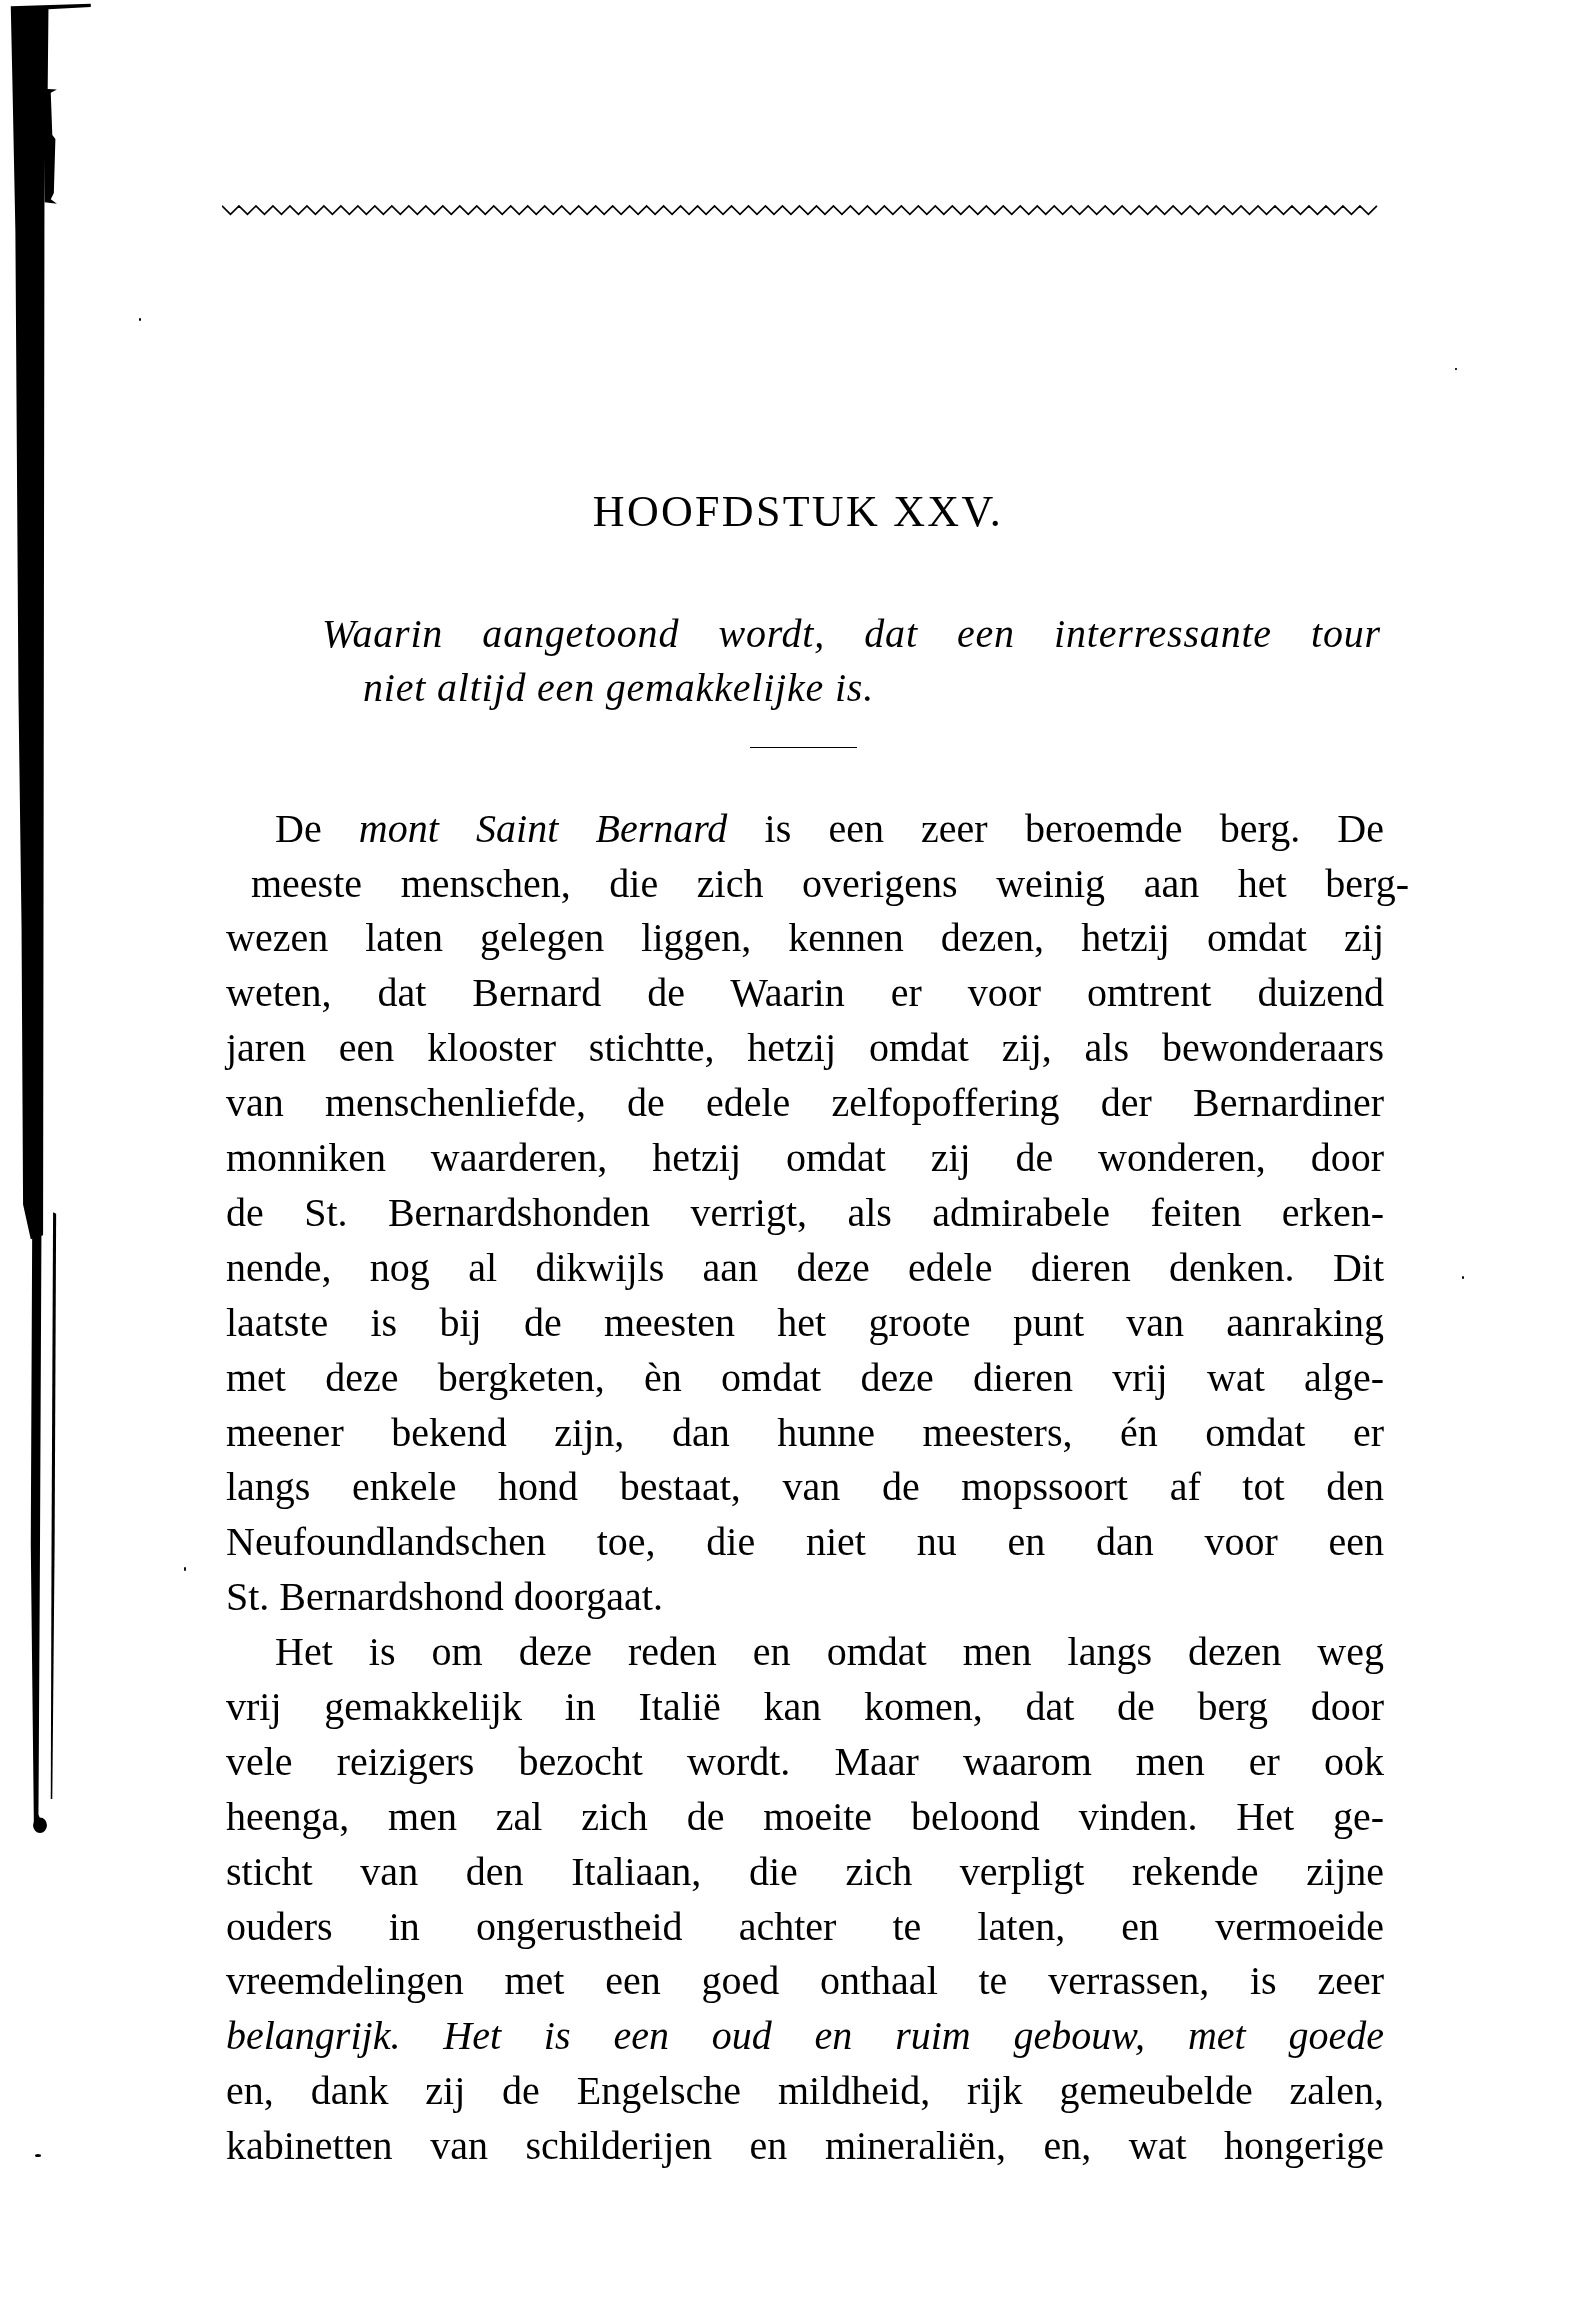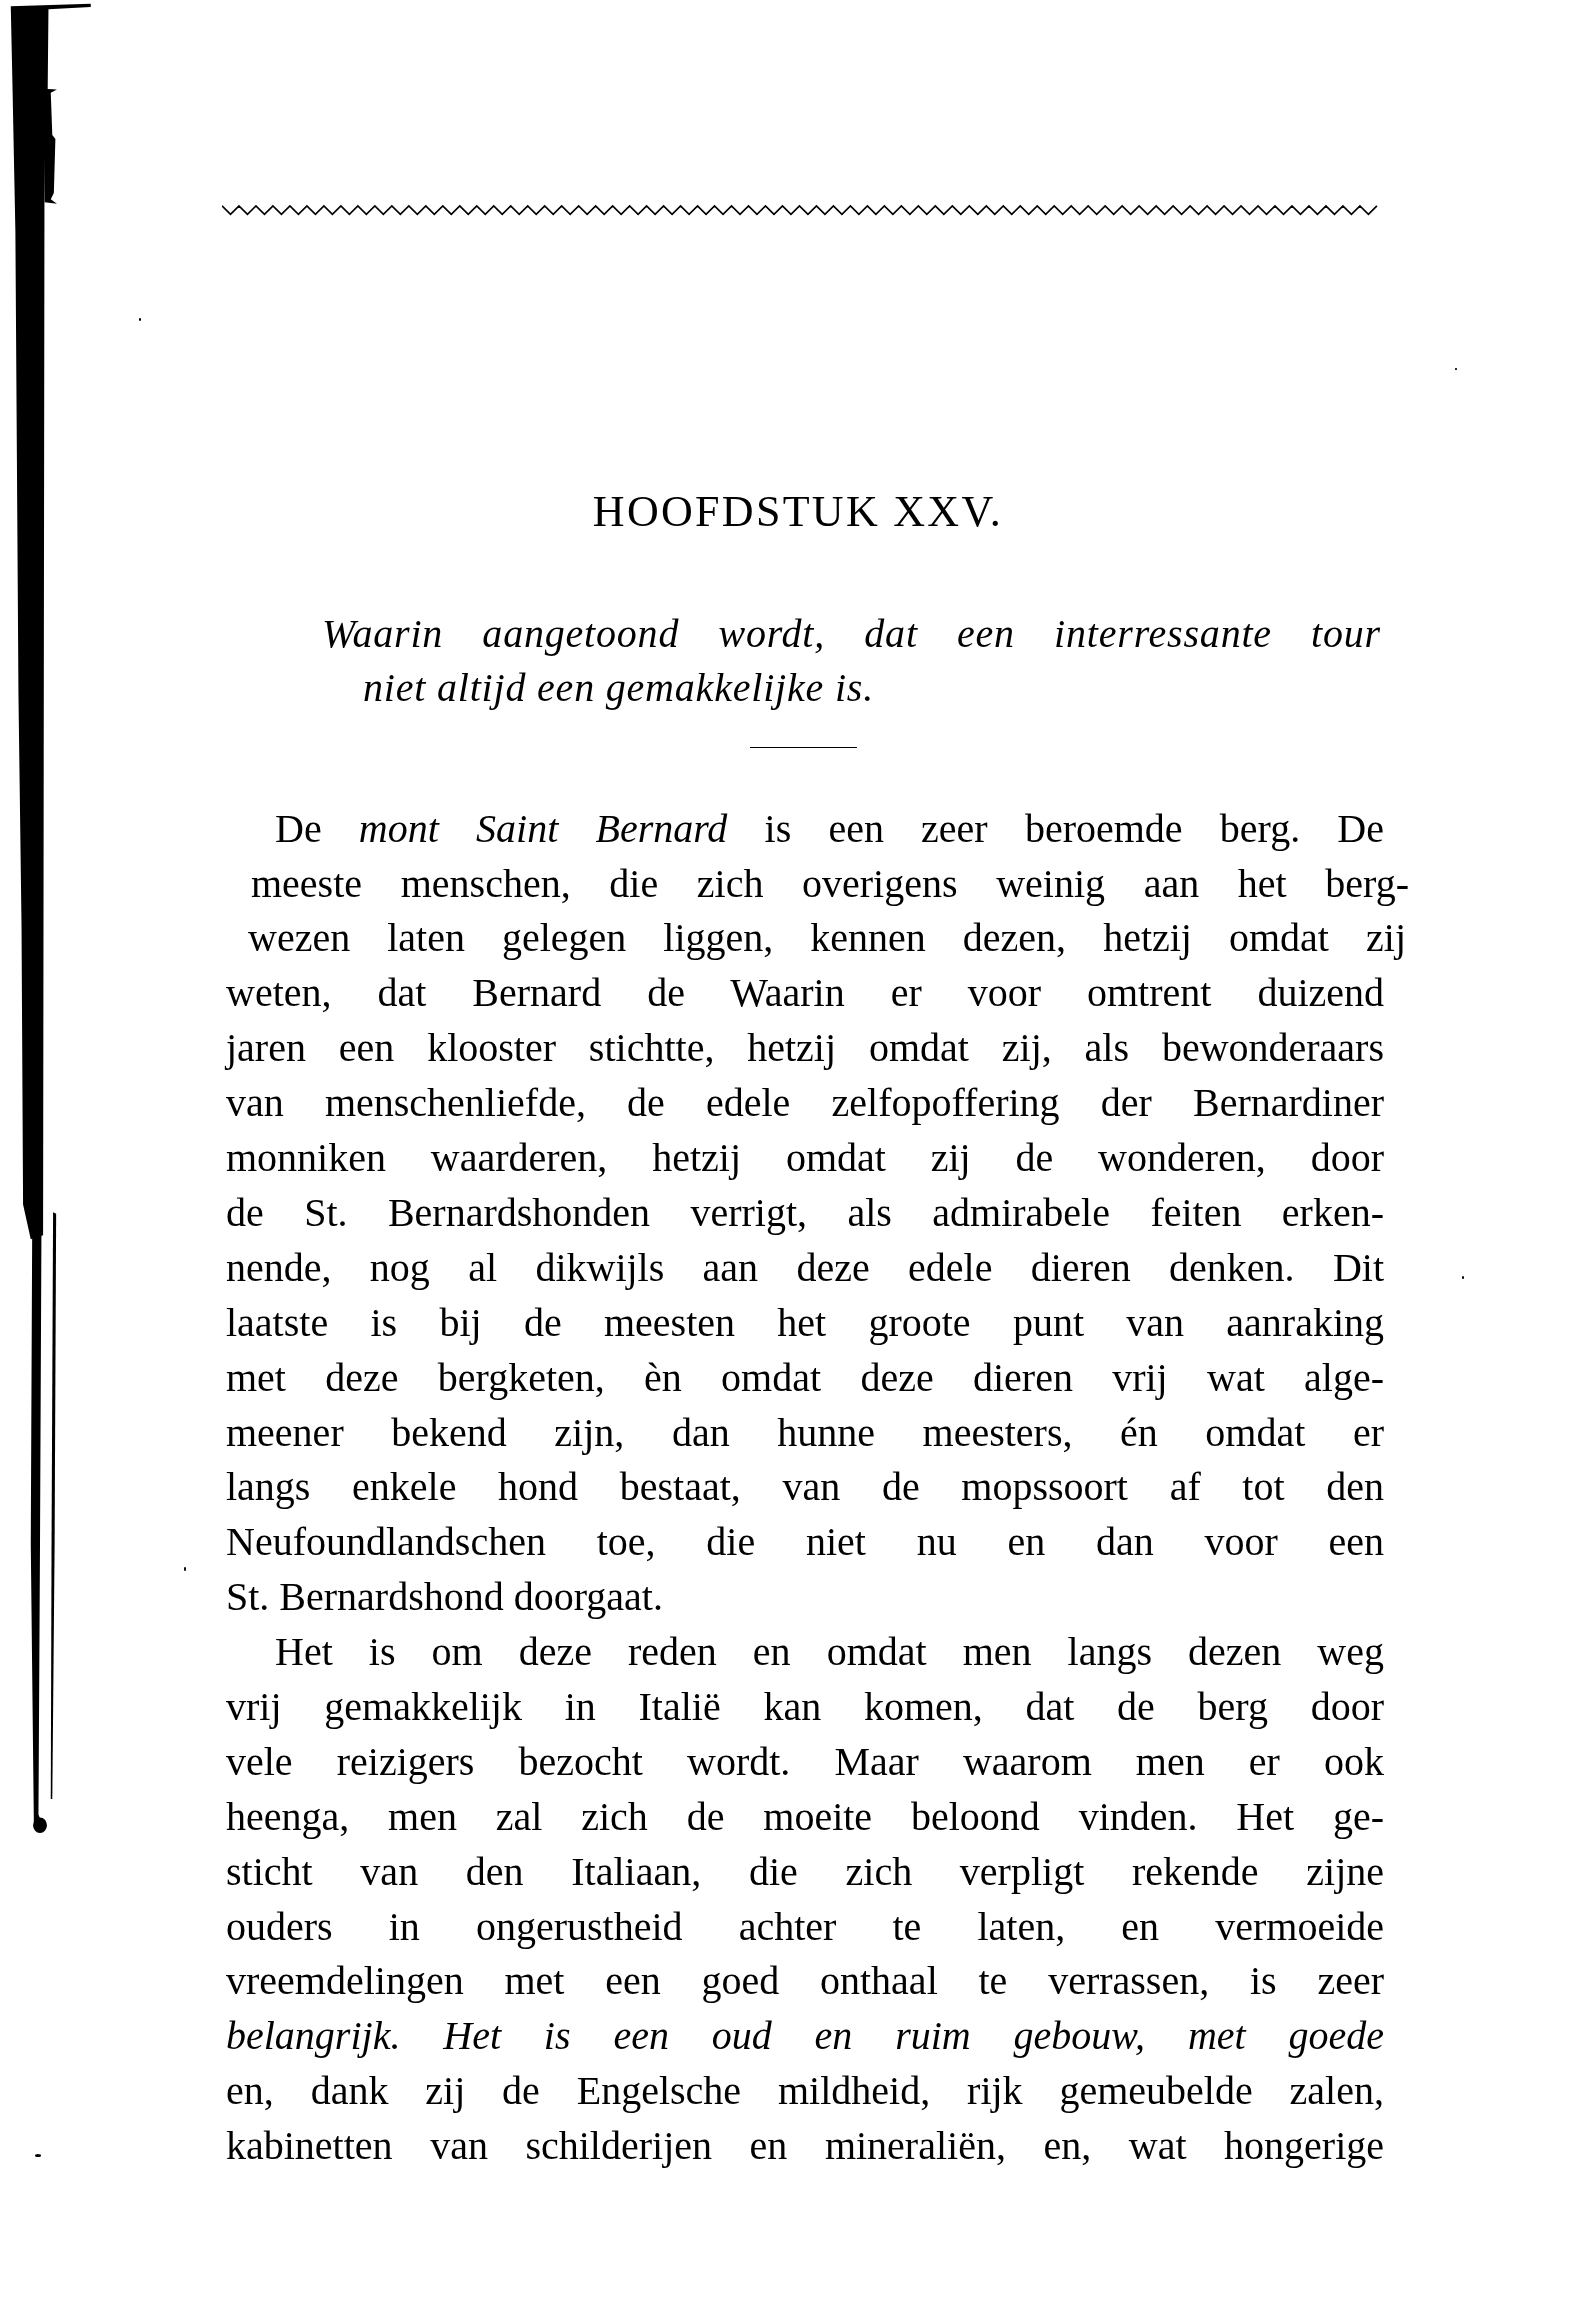--- a/index.html
+++ b/index.html
@@ -55,21 +55,21 @@
 <div class="chapter-heading">HOOFDSTUK XXV.</div>
 
 <div class="subtitle-line l1">Waarin aangetoond wordt, dat een interressante tour</div>
 <div class="subtitle-line l2">niet altijd een gemakkelijke is.</div>
 
 <div class="short-rule"></div>
 
 <div class="body-text" id="body-text">
     <div class="line indent" style="top: 801px;"><span>De </span><em>mont Saint Bernard</em><span> is een zeer beroemde berg. De</span></div>
     <div class="line" style="top: 856px; margin-left: 25px;">meeste menschen, die zich overigens weinig aan het berg-</div>
-    <div class="line" style="top: 910px; margin-left: 22px;">wezen laten gelegen liggen, kennen dezen, hetzij omdat zij</div>
+    <div class="line" style="top: 910px;">wezen laten gelegen liggen, kennen dezen, hetzij omdat zij</div>
     <div class="line" style="top: 965px;">weten, dat Bernard de Waarin er voor omtrent duizend</div>
     <div class="line" style="top: 1020px;">jaren een klooster stichtte, hetzij omdat zij, als bewonderaars</div>
     <div class="line" style="top: 1075px;">van menschenliefde, de edele zelfopoffering der Bernardiner</div>
     <div class="line" style="top: 1130px;">monniken waarderen, hetzij omdat zij de wonderen, door</div>
     <div class="line" style="top: 1185px;">de St. Bernardshonden verrigt, als admirabele feiten erken-</div>
     <div class="line" style="top: 1240px;">nende, nog al dikwijls aan deze edele dieren denken. Dit</div>
     <div class="line" style="top: 1295px;">laatste is bij de meesten het groote punt van aanraking</div>
     <div class="line" style="top: 1350px;">met deze bergketen, èn omdat deze dieren vrij wat alge-</div>
     <div class="line" style="top: 1405px;">meener bekend zijn, dan hunne meesters, én omdat er</div>
     <div class="line" style="top: 1459px;">langs enkele hond bestaat, van de mopssoort af tot den</div>

